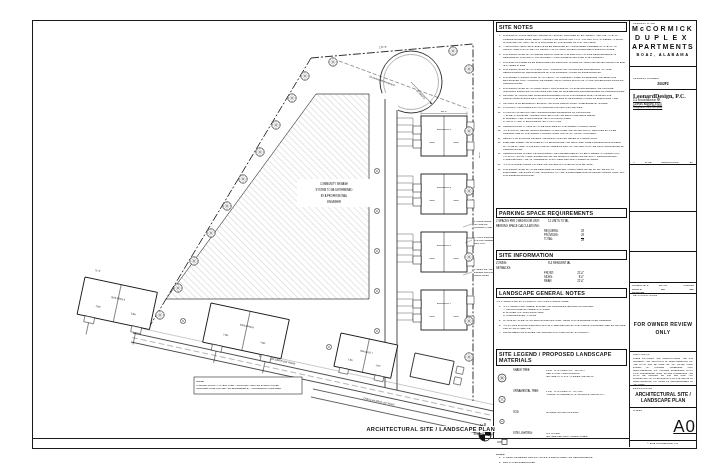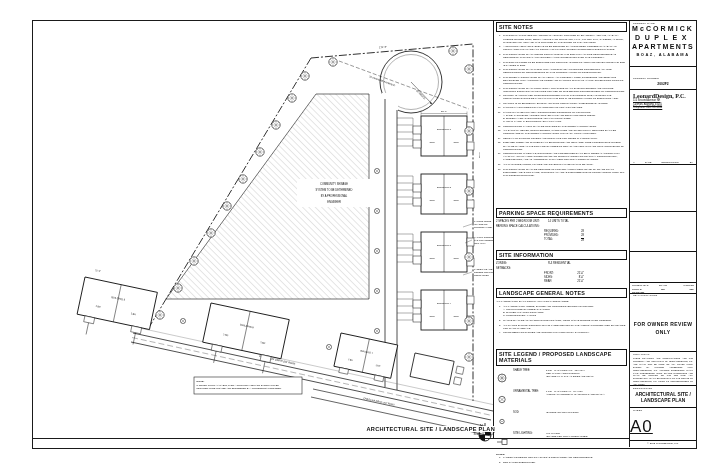--- a/index.html
+++ b/index.html
@@ -40,21 +40,21 @@
   .firm .fa{font-size:2.6px;line-height:1.4;text-decoration:underline;}
   .revhead{display:flex;font-size:2.5px;padding:0 3px;gap:2px;border-bottom:.7px solid #111;}
   .revhead .d{flex:0 0 10px}.revhead .ds{flex:1;text-align:center}.revhead .by{flex:0 0 8px;text-align:right}
   .ldc{display:flex;font-size:2.2px;padding:0 2px;}
   .ldc div{flex:1;}
   .ldcv{display:flex;font-size:2.5px;font-weight:bold;padding:0 2px;}
   .ldcv div{flex:1;}
   .stamp{text-align:center;font-size:5px;font-weight:bold;letter-spacing:.4px;line-height:1.5;}
   .cptext{font-size:2.15px;line-height:1.35;text-align:justify;padding:0 3px;}
   .desc{text-align:center;font-weight:bold;font-size:4.8px;line-height:1.3;}
-  .a0{text-align:left;font-size:17px;letter-spacing:1px;text-decoration:underline;}
+  .a0{text-align:right;font-size:17px;letter-spacing:1px;text-decoration:underline;}
   .tb-foot{text-align:center;font-size:2.5px;}
   
   .strip-title{position:absolute;right:134px;top:-13px;text-align:right;}
   .strip-title .t1{font-size:5.6px;font-weight:bold;letter-spacing:.3px;background:#fff;}
   .strip-title .t2{font-size:2.8px;}
   .north{position:absolute;left:443px;top:-17px;}
   svg text{font-family:"Liberation Sans", sans-serif;fill:#111;}
 </style>
 </head>
 <body>

